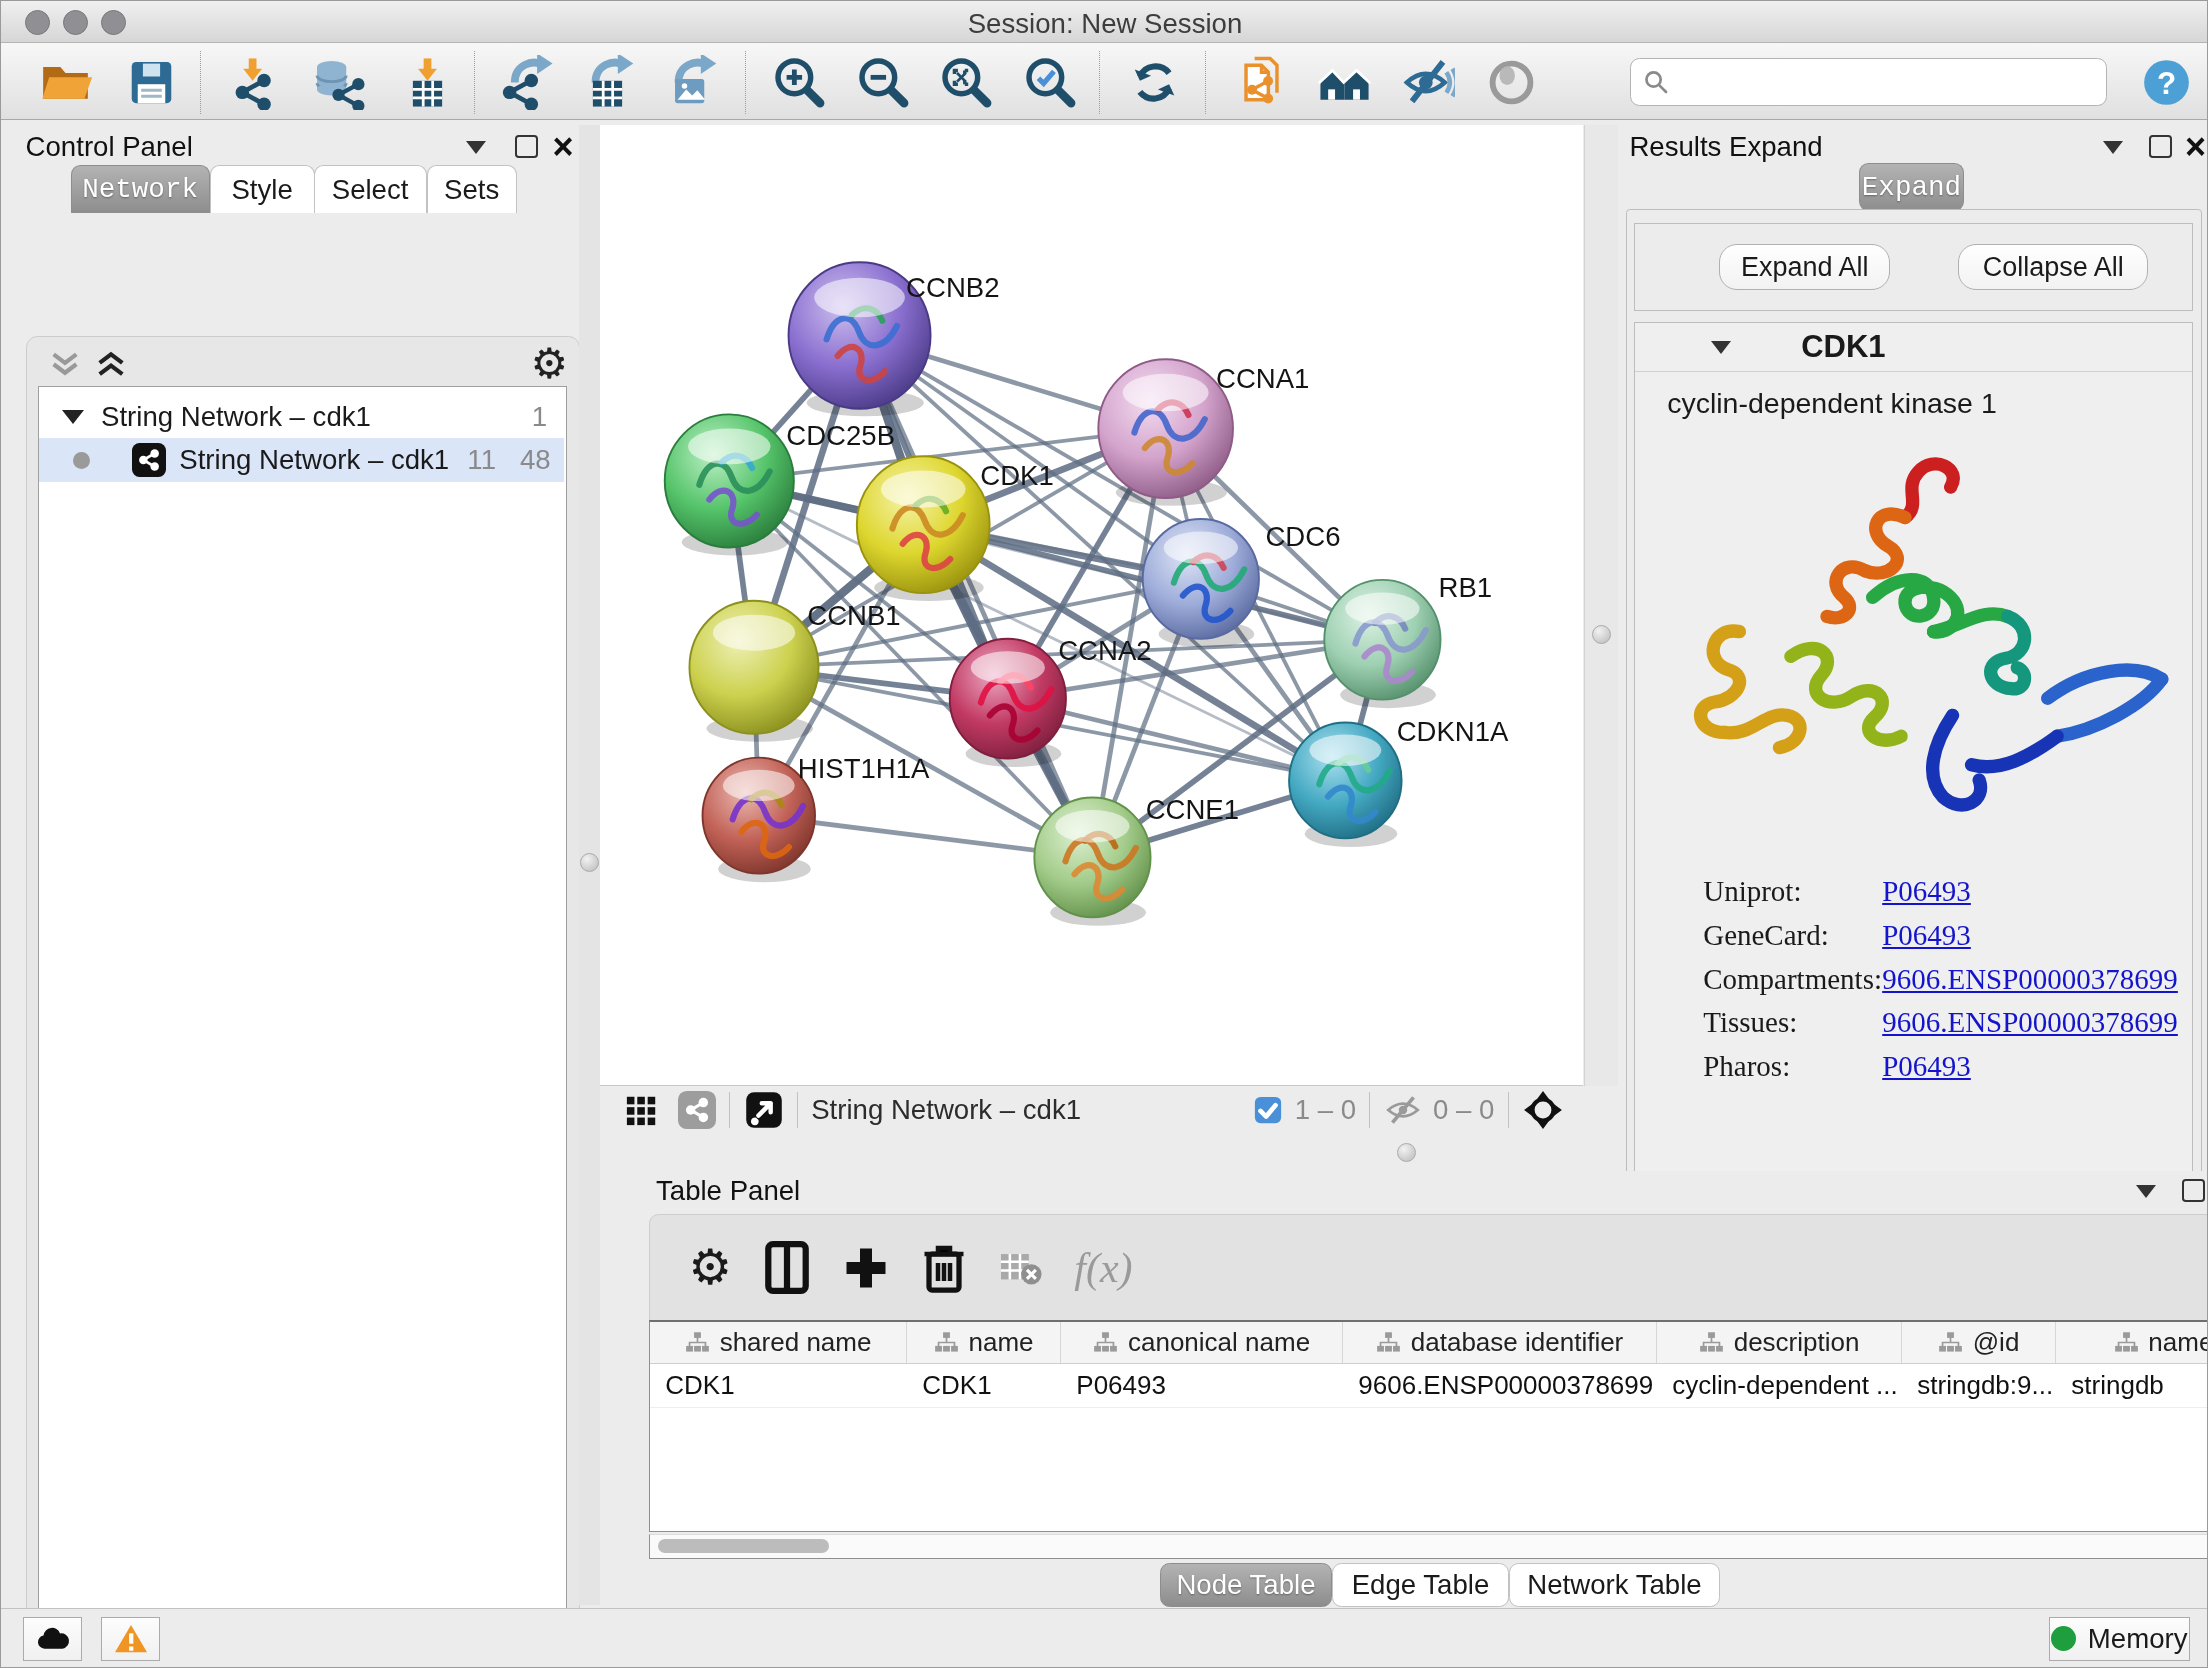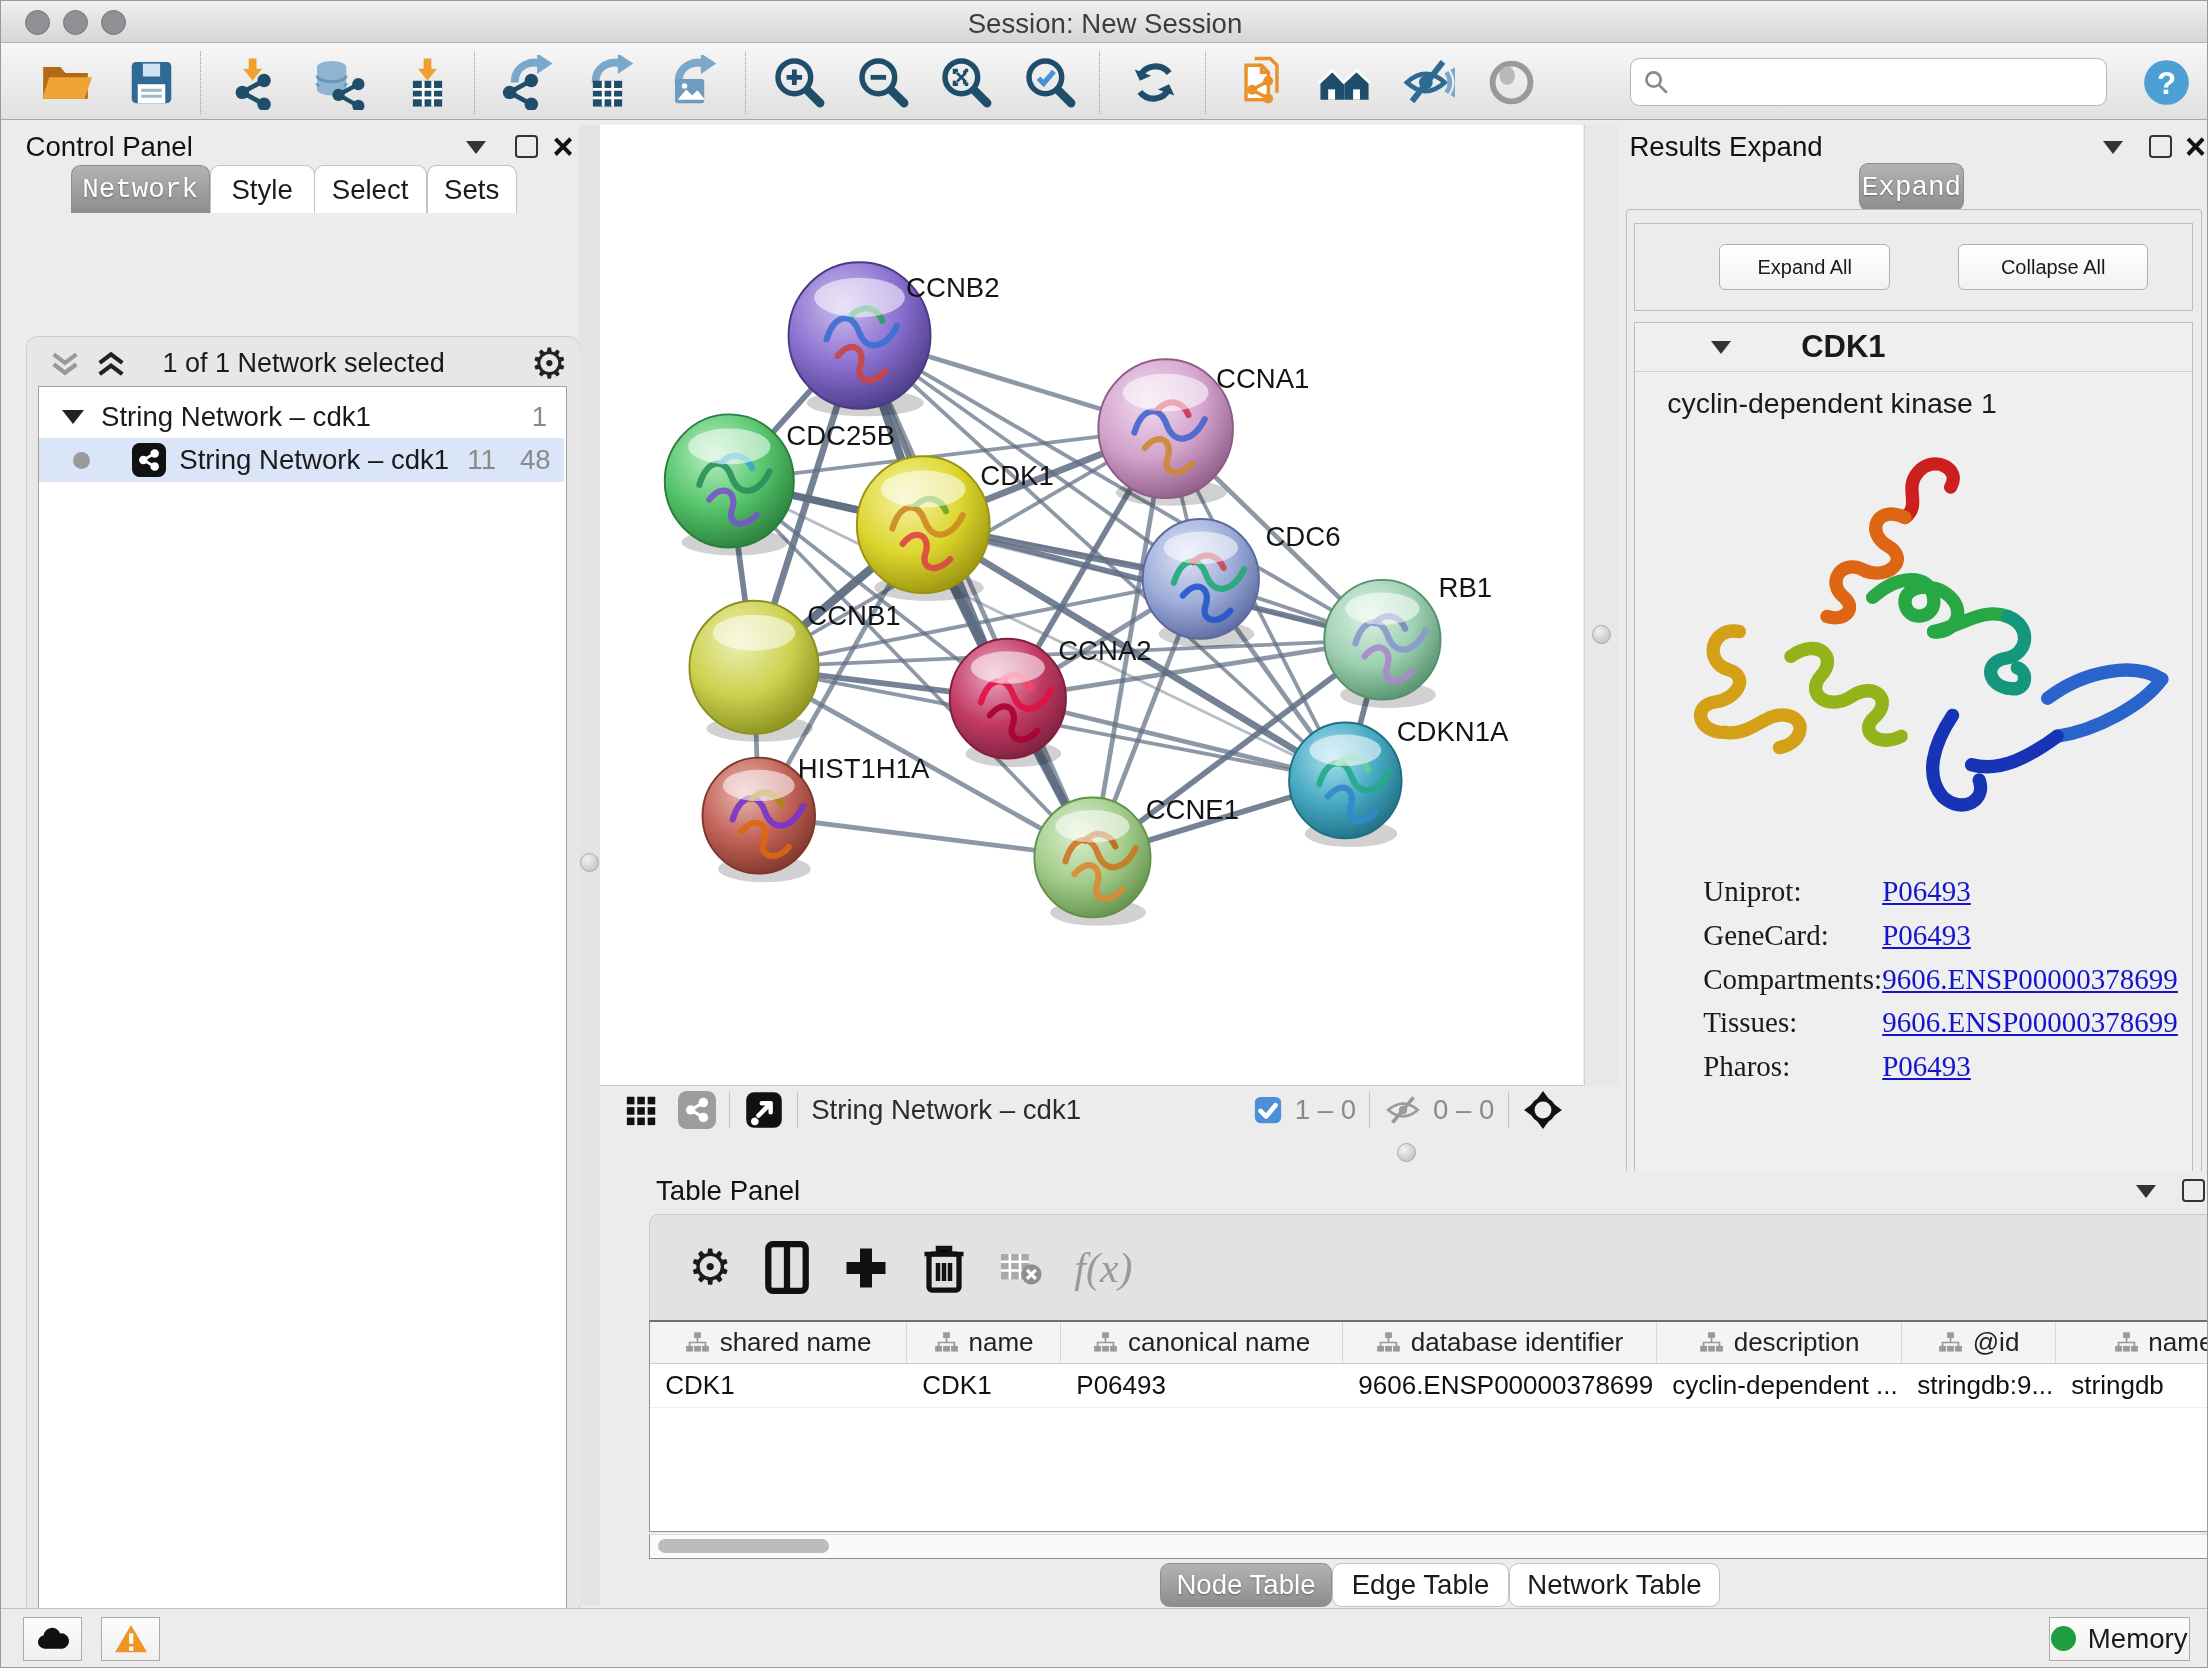--- a/index.html
+++ b/index.html
@@ -43,22 +43,22 @@
   .sharebadge{display:inline-block;width:34px;height:34px;border-radius:7.6px;background:#111;position:relative;}
   
   .canvas{left:599px;top:124px;width:983px;height:961px;background:#fff;}
   .cfooter{left:599px;top:1084px;width:983px;height:48px;background:#ececec;
     border-top:1px solid #c8c8c8;display:flex;align-items:center;}
   .fsep{width:0;height:36px;border-left:1px solid #c2c2c2;margin:0 13.3px;}
   .fgray{color:#8a8a8a;font-size:27.6px;}
   .handle-dot{width:19px;height:19px;border-radius:50%;background:radial-gradient(circle at 35% 30%,#f2f2f2,#b9b9b9);
     border:1px solid #aaa;}
   .rbox{position:absolute;background:#ececec;border:1px solid #bdbdbd;}
-  .btn{background:linear-gradient(#ffffff,#f2f2f2);border:1px solid #b0b0b0;border-radius:6px;
-    font-size:20px;display:flex;align-items:center;justify-content:center;text-align:right;}
+  .btn{background:linear-gradient(#ffffff,#f2f2f2);border:1px solid #b0b0b0;border-radius:18px;
+    font-size:27px;display:flex;align-items:center;justify-content:center;text-align:right;}
   .serif{font-family:"Liberation Serif",serif;}
   .xlrow{position:absolute;font-size:29px;}
   .xlrow a{color:#1414cc;text-decoration:underline;}
   
   .tpanel{left:634px;top:1170px;width:1609px;height:438px;background:#ececec;}
   .ttoolbar{left:14.3px;top:43px;width:1584px;height:107px;background:#e2e2e2;
     border:1px solid #cdcdcd;border-radius:9.5px 9.5px 0 0;display:flex;align-items:center;gap:32px;padding-left:38px;}
   .tgrid{left:14.3px;top:149px;width:1584px;height:212px;background:#fff;border:1.9px solid #8f8f8f;border-top:2.9px solid #6f6f6f;overflow:hidden;}
   .thead{display:flex;height:42px;background:#f4f4f4;border-bottom:1px solid #cfcfcf;}
   .th{display:flex;align-items:center;justify-content:center;gap:9.5px;font-size:26px;color:#222;
@@ -281,21 +281,20 @@
       <div class="abs" style="left:21px;top:13.3px">
         <svg width="34" height="28.5" viewBox="0 0 24 20">
             <path d="M4 3 l8 6 8-6 M4 10 l8 6 8-6" fill="none" stroke="#999" stroke-width="3"></path>
           </svg>
       </div>
       <div class="abs" style="left:67px;top:13.3px">
         <svg width="34" height="28.5" viewBox="0 0 24 20">
             <path d="M4 9 l8-6 8 6 M4 17 l8-6 8 6" fill="none" stroke="#222" stroke-width="3"></path>
           </svg>
       </div>
-      <div class="abs" style="left:0;top:11.4px;width:554px;text-align:center;font-size:27px">1 of 1 Network selected</div>
       <div class="abs" style="left:504px;top:1.9px;font-size:42px;color:#222;font-family:'DejaVu Sans',sans-serif">⚙</div>
 
       <div class="abs treebox">
         <div class="trow" style="top:7.6px">
           <span style="margin-left:23px;width:0;height:0;border-left:11.4px solid transparent;border-right:11.4px solid transparent;border-top:14.3px solid #222"></span>
           <span style="margin-left:17px">String Network – cdk1</span>
           <span class="cnt" style="right:17px">1</span>
         </div>
         <div class="trow" style="top:51px;background:#dbe5f8">
           <span style="margin-left:34px;width:17px;height:17px;border-radius:50%;background:#9a9a9a"></span>

